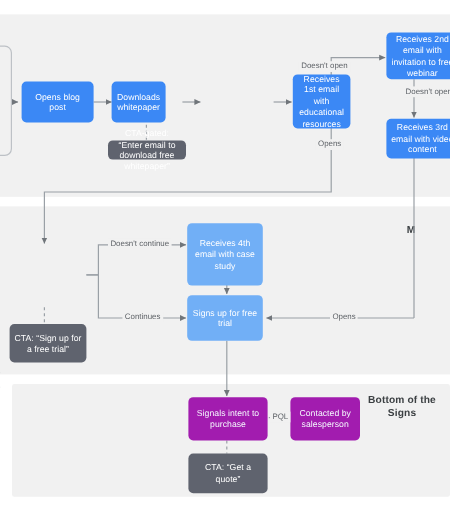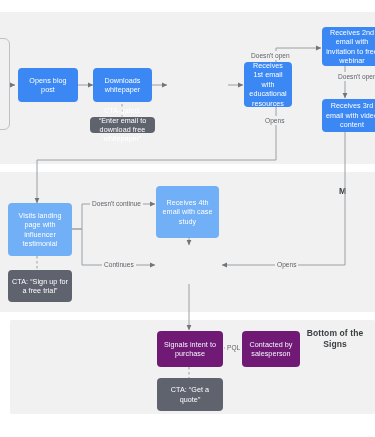--- a/index.html
+++ b/index.html
@@ -64,21 +64,21 @@
     text-align: center;
     color: #ffffff;
     border-radius: 4px;
     font-size: 7.2px;
     line-height: 9.4px;
     padding: 2px 4px;
     letter-spacing: .05px;
   }
   .n-tofu { background: #3b88f5; }
   .n-mofu { background: #71aff6; }
-  .n-bofu { background: #701a75; color: #f4f8fe; }
+  .n-bofu { background: #a21caf; color: #f4f8fe; }
   .n-cta  { background: #5f636e; color: #ffffff; }
   .clip-right { border-top-right-radius: 0; border-bottom-right-radius: 0; }
 
   
   #offscreen-stub {
     position: absolute;
     left: -26px; top: 38px;
     width: 36px; height: 92px;
     border: 1px solid #bdc1c6;
     border-radius: 6px;
@@ -149,37 +149,37 @@
       <path d="M189,284 L189,330" marker-end="url(#arw)"></path>
 
       <path d="M224,348 L241,348" marker-end="url(#arw)"></path>
 
       <path d="M189,367 L189,378" stroke-dasharray="2.5,2.5"></path>
     </g>
   </svg>
 
   <div class="node n-tofu" style="left:18px;  top:68px;  width:60px; height:34px;">Opens blog post</div>
 
-  <div class="node n-tofu" style="left:93px;  top:68px;  width:59px; height:34px;">Downloads whitepaper</div>
+  <div class="node n-tofu" style="left:93px;  top:68px;  width:45px; height:34px;">Downloads whitepaper</div>
 
   <div class="node n-cta" style="left:90px;  top:117px; width:65px; height:16px;">CTA-gated: “Enter email to download free whitepaper”</div>
 
 
   <div class="node n-tofu" style="left:244px; top:62px;  width:48px; height:45px;">Receives 1st email with educational resources</div>
 
   <div class="node n-tofu clip-right" style="left:322px; top:27px; width:60px; height:39px;">Receives 2nd email with invitation to free webinar</div>
 
   <div class="node n-tofu clip-right" style="left:322px; top:99px; width:60px; height:33px;">Receives 3rd email with video content</div>
 
-  <div class="node n-mofu" style="left:8px;   top:203px; width:64px; height:53px;">Visits landing page with influencer testimonial</div>
 
   <div class="node n-cta" style="left:8px;   top:270px; width:64px; height:32px;">CTA: “Sign up for a free trial”</div>
 
   <div class="node n-mofu" style="left:156px; top:186px; width:63px; height:52px;">Receives 4th email with case study</div>
 
+  <div class="node n-mofu" style="left:156px; top:246px; width:63px; height:38px;">Signs up for free trial</div>
 
   <div class="node n-bofu" style="left:157px; top:331px; width:66px; height:36px;">Signals intent to purchase</div>
 
   <div class="node n-cta" style="left:157px; top:378px; width:66px; height:33px;">CTA: “Get a quote”</div>
 
   <div class="node n-bofu" style="left:242px; top:331px; width:58px; height:36px;">Contacted by salesperson</div>
 
   <div class="elabel" style="left:249px; top:51px;">Doesn't open</div>
 
   <div class="elabel" style="left:336px; top:72px;">Doesn't open</div>

